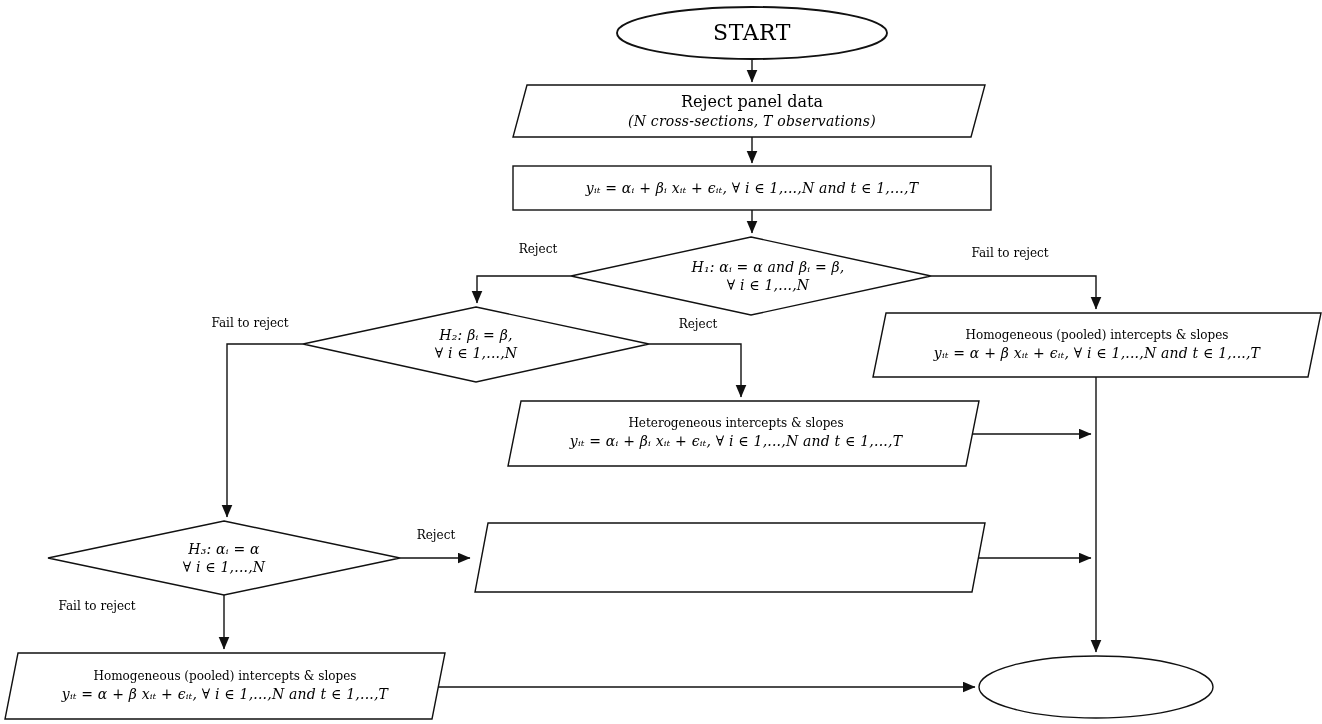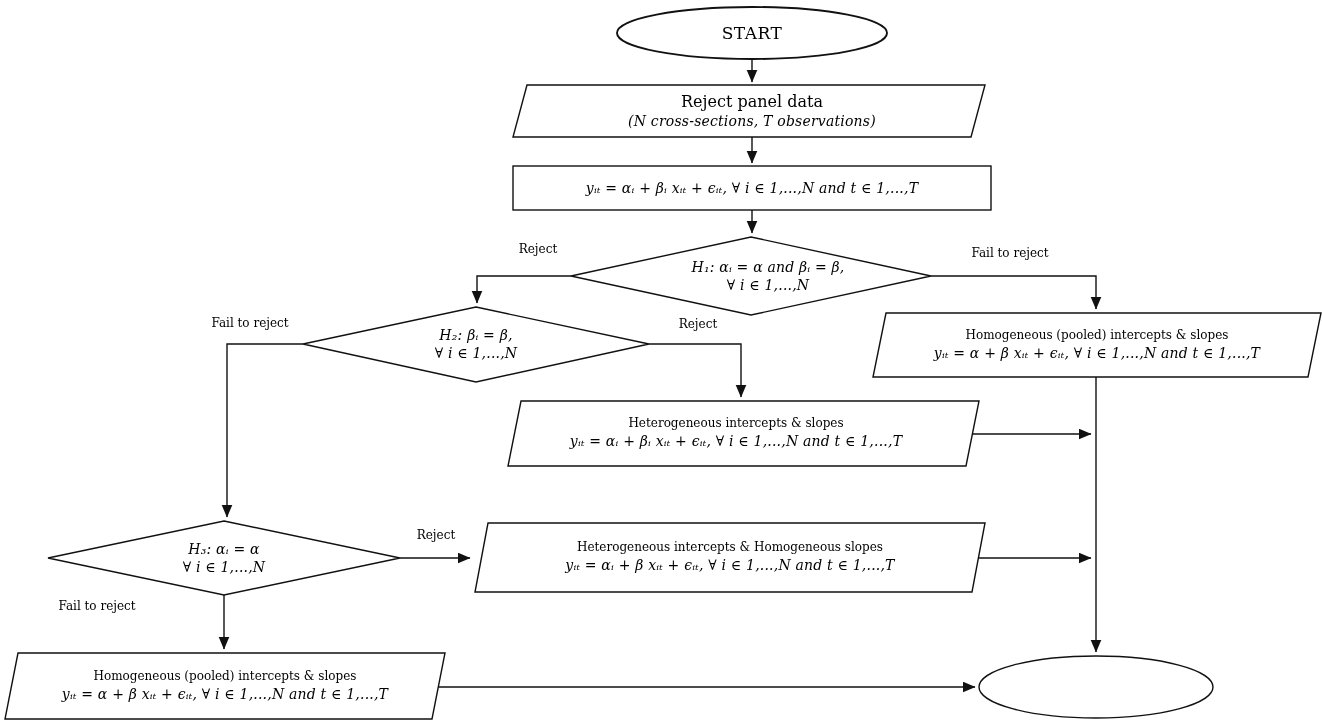--- a/index.html
+++ b/index.html
@@ -8,21 +8,21 @@
     font-family:"DejaVu Serif","DejaVu Sans",serif;color:#000;
   }
   .layer{position:absolute;left:0;top:0;width:1322px;height:724px;}
   svg.layer{stroke:#111;}
   .txt{
     position:absolute;display:flex;flex-direction:column;align-items:center;justify-content:center;
     text-align:center;font-size:16px;line-height:1.32;pointer-events:none;
   }
   .math{font-style:italic;font-size:14px;letter-spacing:.2px;}
   .node-title{font-size:12px;}
-  .terminator-label{font-size:17px;letter-spacing:.5px;}
+  .terminator-label{font-size:22px;letter-spacing:.5px;}
   .edge-label{position:absolute;display:flex;align-items:center;justify-content:center;
     font-size:12px;height:20px;text-align:center;pointer-events:none;}
   .hyp{font-size:15.5px;}
 </style>
 </head>
 <body>
 
 <div class="canvas">
 
   <svg class="layer" viewBox="0 0 1322 724">
@@ -92,24 +92,20 @@
   <div class="txt" style="left:882px;top:313px;width:430px;height:64px;">
     <span class="node-title">Homogeneous (pooled) intercepts &amp; slopes</span>
     <span class="math">yᵢₜ = α + β xᵢₜ + ϵᵢₜ, ∀ i ∈ 1,...,N and t ∈ 1,...,T</span>
   </div>
 
   <div class="txt" style="left:510px;top:401px;width:452px;height:65px;">
     <span class="node-title">Heterogeneous intercepts &amp; slopes</span>
     <span class="math">yᵢₜ = αᵢ + βᵢ xᵢₜ + ϵᵢₜ, ∀ i ∈ 1,...,N and t ∈ 1,...,T</span>
   </div>
 
-  <div class="txt" style="left:484px;top:523px;width:492px;height:69px;">
-    <span class="node-title">Heterogeneous intercepts &amp; Homogeneous slopes</span>
-    <span class="math">yᵢₜ = αᵢ + β xᵢₜ + ϵᵢₜ, ∀ i ∈ 1,...,N and t ∈ 1,...,T</span>
-  </div>
 
   <div class="txt" style="left:14px;top:653px;width:422px;height:66px;">
     <span class="node-title">Homogeneous (pooled) intercepts &amp; slopes</span>
     <span class="math">yᵢₜ = α + β xᵢₜ + ϵᵢₜ, ∀ i ∈ 1,...,N and t ∈ 1,...,T</span>
   </div>
 
 
   <div class="edge-label" style="left:463px;top:239px;width:150px;">Reject</div>
   <div class="edge-label" style="left:935px;top:243px;width:150px;">Fail to reject</div>
   <div class="edge-label" style="left:175px;top:313px;width:150px;">Fail to reject</div>

